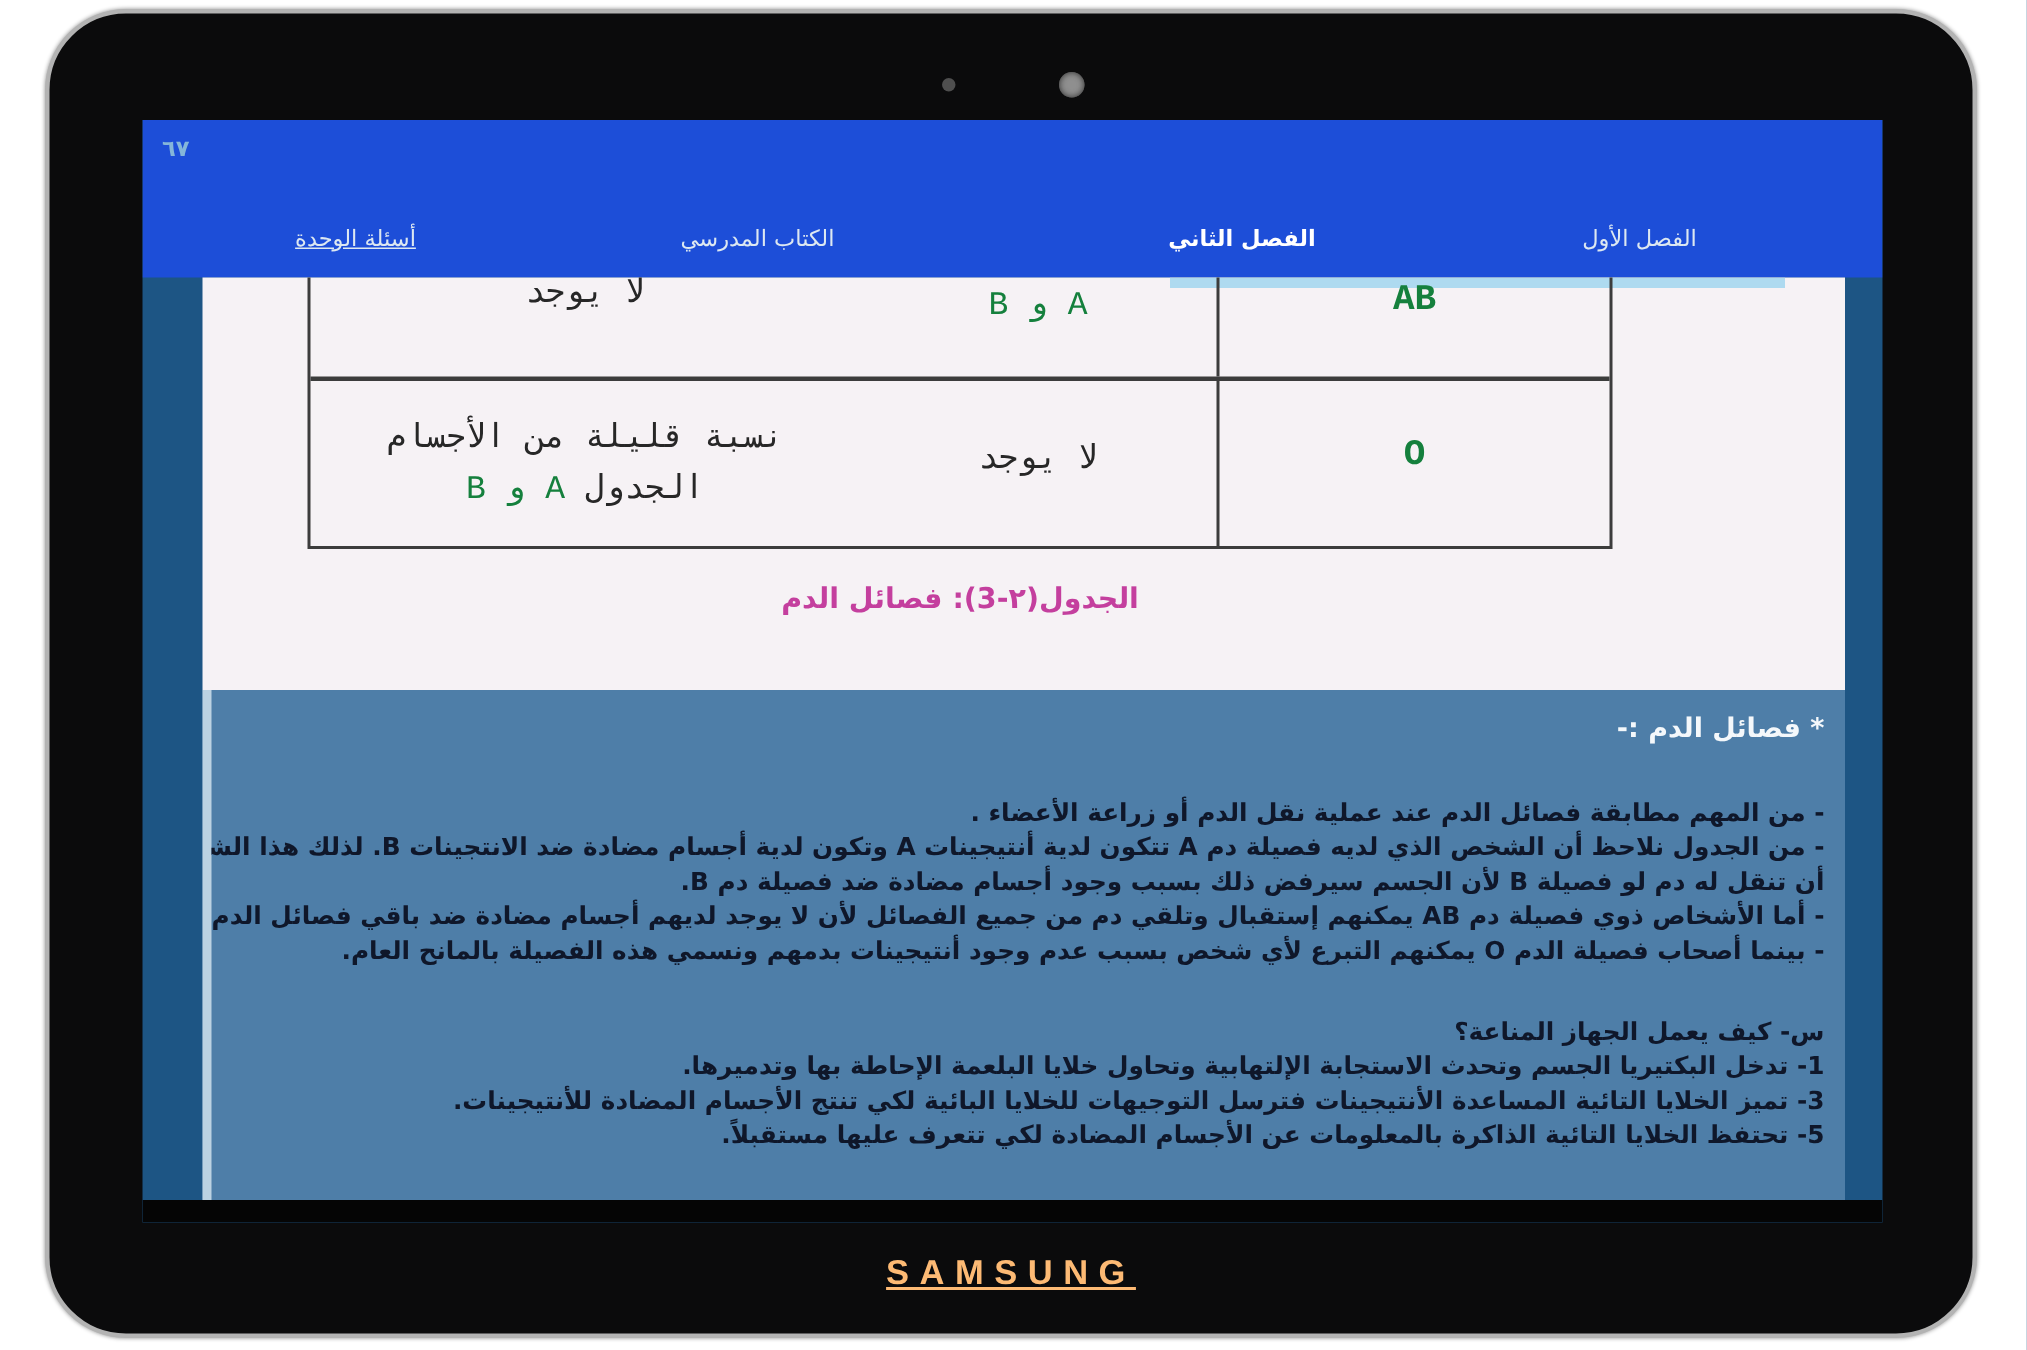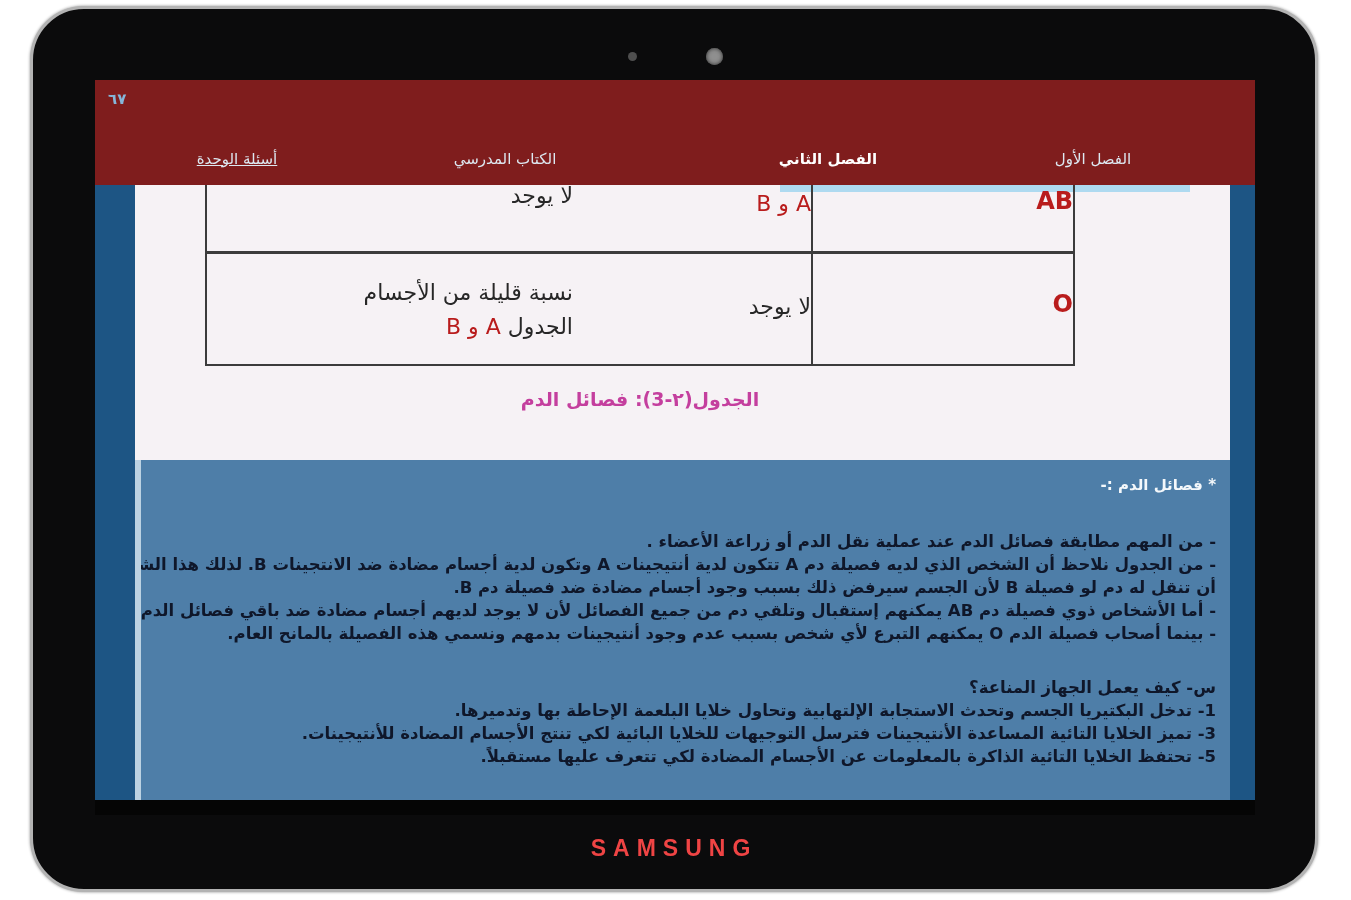--- a/index.html
+++ b/index.html
@@ -18,31 +18,32 @@
   }
   .cam-dot-large {
     position: absolute; left: 673px; top: 39px; width: 17px; height: 17px;
     border-radius: 50%; background: #8f8f8f;
     box-shadow: inset 0 0 4px #2c2c2c;
   }
   .brand {
     position: absolute; left: 0; top: 826px; width: 100%;
     text-align: center; font-family: "Liberation Sans", sans-serif;
     font-size: 23px; font-weight: bold; letter-spacing: 7px;
-    color: #ef4444;
+    color: #fdba74;
+    text-decoration: underline;
   }
 
   
   .screen {
     position: absolute; left: 62px; top: 71px; width: 1160px; height: 735px;
     background: #1d5584; overflow: hidden;
   }
 
   
-  .nav-bar { position: absolute; left: 0; top: 0; width: 1160px; height: 105px; background: #7f1d1d; }
+  .nav-bar { position: absolute; left: 0; top: 0; width: 1160px; height: 105px; background: #1d4ed8; }
   .page-number {
     position: absolute; left: 13px; top: 10px; color: #85b6d9;
     font-size: 15px; font-weight: bold;
   }
   .nav-tab {
     position: absolute; top: 70px; transform: translateX(-50%);
     color: #dde8f1; font-size: 15px; cursor: pointer; white-space: nowrap;
   }
   .nav-tab.active { color: #ffffff; font-weight: bold; }
   .tab-1 { left: 998px; }
@@ -60,46 +61,46 @@
     background: #aedaf0;
   }
   .blood-table {
     position: absolute; left: 70px; top: -30px; width: 870px;
     border: 2px solid #3c3c3c; direction: rtl;
   }
   .t-row { display: flex; }
   .t-row.row1 { height: 97px; border-bottom: 3px solid #3c3c3c; }
   .t-row.row2 { height: 110px; }
   .t-cell {
-    display: flex; flex-direction: column; align-items: flex-start;
-    color: #272727; font-size: 22px;
+    display: flex; flex-direction: column; align-items: center;
+    color: #272727; font-size: 22px; font-family: Liberation Mono, monospace;
   }
   .t-cell + .t-cell { border-left: none; }
   .c-type    { width: 260px; padding-top: 30px; }
   .c-antigen { width: 240px; padding-top: 30px; border-right: 2px solid #3c3c3c; border-left: 2px solid #3c3c3c; }
   .c-anti    { width: 366px; padding-top: 22px; }
   .row2 .c-type, .row2 .c-antigen { padding-top: 36px; }
   .row2 .c-anti { }
-  .red { color: #b91c1c; }
+  .red { color: #15803d; }
   .blood-type-value { font-weight: bold; font-size: 24px; }
   .cell-line { line-height: 34px; white-space: nowrap; }
   .table-caption {
     position: absolute; left: 0; top: 203px; width: 1010px;
     text-align: center; color: #c43f9e; font-weight: bold; font-size: 19px;
     direction: rtl;
   }
 
   
   .blue-panel {
     position: absolute; left: 40px; top: 380px; width: 1095px; height: 340px;
     background: #4e7ea8; border-left: 6px solid #bcd2e2;
     overflow: hidden; direction: rtl;
   }
   .lesson-heading {
-    margin: 14px 14px 0 14px; color: #f4f8fb; font-size: 15px; font-weight: bold;
+    margin: 14px 14px 0 14px; color: #f4f8fb; font-size: 18px; font-weight: bold;
     text-align: right; line-height: 23px;
   }
   .lesson-line {
     margin: 0 14px; color: #0f172a; font-size: 16.5px; font-weight: bold;
     text-align: right; line-height: 23px; white-space: nowrap;
   }
   .para-block { margin-top: 33px; }
   .question-block { margin-top: 31px; }
 
   

